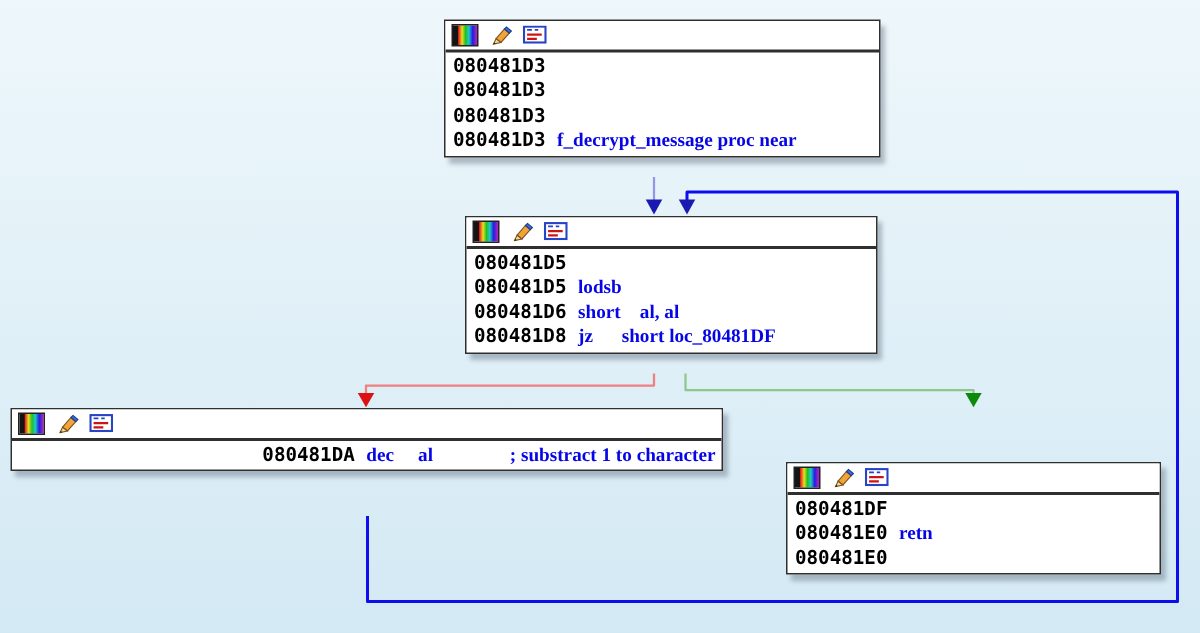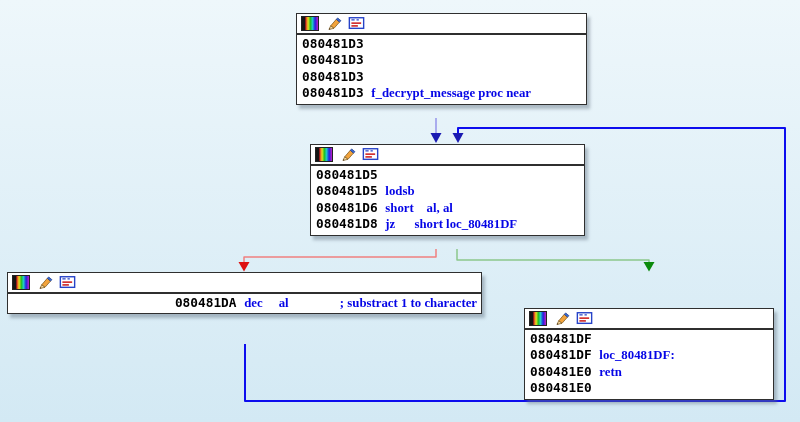--- a/index.html
+++ b/index.html
@@ -149,19 +149,18 @@
       <span class="ico-palette"></span>
       <svg class="ico" viewBox="0 0 17 14">
           <use href="#icon-pencil-shape"></use>
         </svg>
       <svg class="ico" viewBox="0 0 17 14">
           <use href="#icon-group-shape"></use>
         </svg>
     </div>
     <div class="node-body">
       <div class="asm-line"><span class="addr">080481DF</span><span class="code"></span></div>
-      <div class="asm-line"><span class="addr">080481DF</span><span class="code">loc_80481DF:</span></div>
       <div class="asm-line"><span class="addr">080481E0</span><span class="code">retn</span></div>
       <div class="asm-line"><span class="addr">080481E0</span><span class="code"></span></div>
     </div>
   </div>
 
 </div>
 
 </body></html>

